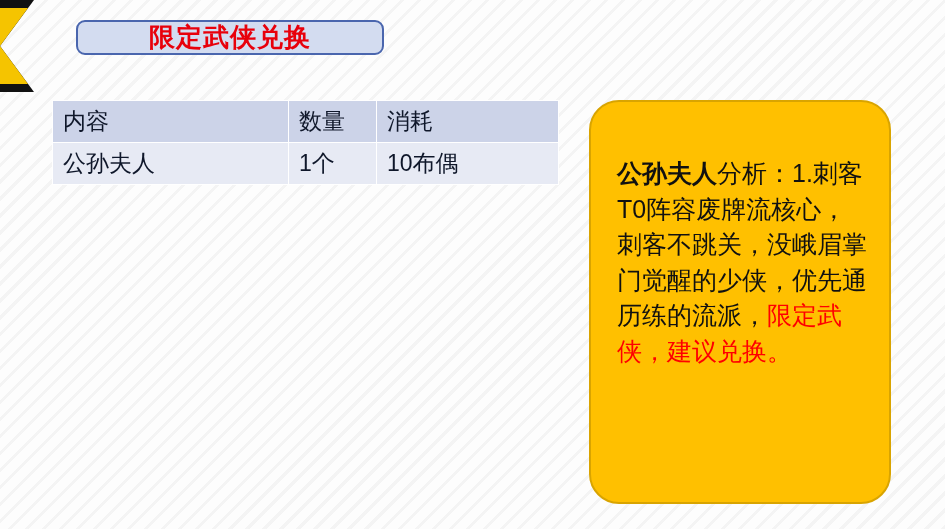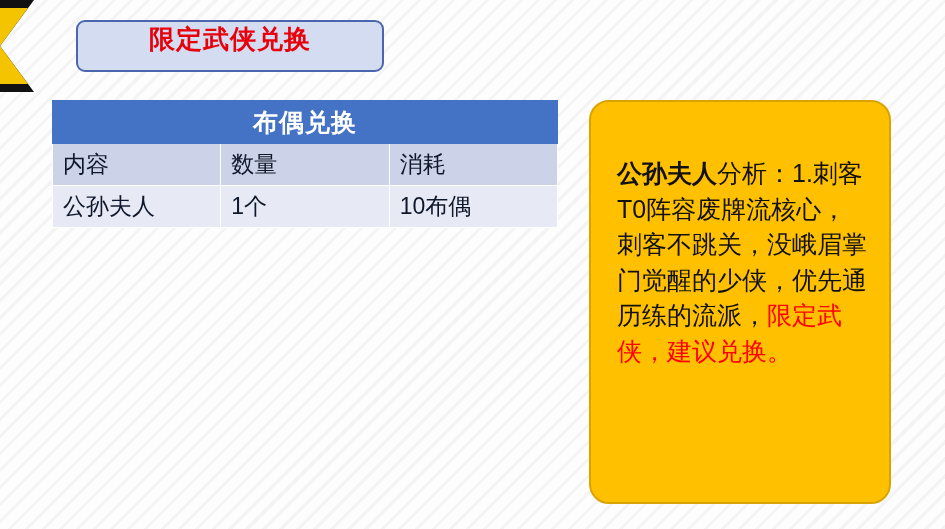--- a/index.html
+++ b/index.html
@@ -56,25 +56,26 @@
     border-bottom: 38px solid #f5c400;
     border-right: 28px solid transparent;
   }
 
   
   #title-box {
     position: absolute;
     left: 76px;
     top: 20px;
     width: 308px;
-    height: 52px;
+    height: 35px;
     background: #d3dcf0;
     border: 2px solid #4a66ae;
     border-radius: 9px;
     display: flex;
+    align-items: center;
     justify-content: center;
     box-sizing: border-box;
   }
   #title-text {
     color: #e8000b;
     font-size: 26px;
     font-weight: bold;
     letter-spacing: 1px;
   }
 
@@ -120,21 +121,21 @@
 
   
   #analysis-card {
     position: absolute;
     left: 589px;
     top: 100px;
     width: 302px;
     height: 404px;
     background: #ffc000;
     border: 2px solid #d9a400;
-    border-radius: 20px;
+    border-radius: 30px;
     box-sizing: border-box;
     padding: 54px 22px 18px 26px;
   }
   #analysis-text {
     font-size: 25px;
     line-height: 1.42;
     color: #111111;
     font-weight: bold;
   }
   #analysis-text .nm { color: #111111; }
@@ -151,23 +152,20 @@
     <div class="yel"></div>
   </div>
 
   <div id="title-box">
     <span id="title-text">限定武侠兑换</span>
   </div>
 
   <div id="table-wrap">
     <table class="exchange">
       <tbody>
-          <tr>
-        <th class="hdr" colspan="3">布偶兑换</th>
-      </tr>
       <tr class="r-sub">
         <td class="col-a">内容</td>
         <td class="col-b">数量</td>
         <td class="col-c">消耗</td>
       </tr>
       <tr class="r-data">
         <td class="col-a">公孙夫人</td>
         <td class="col-b">1个</td>
         <td class="col-c">10布偶</td>
       </tr>

